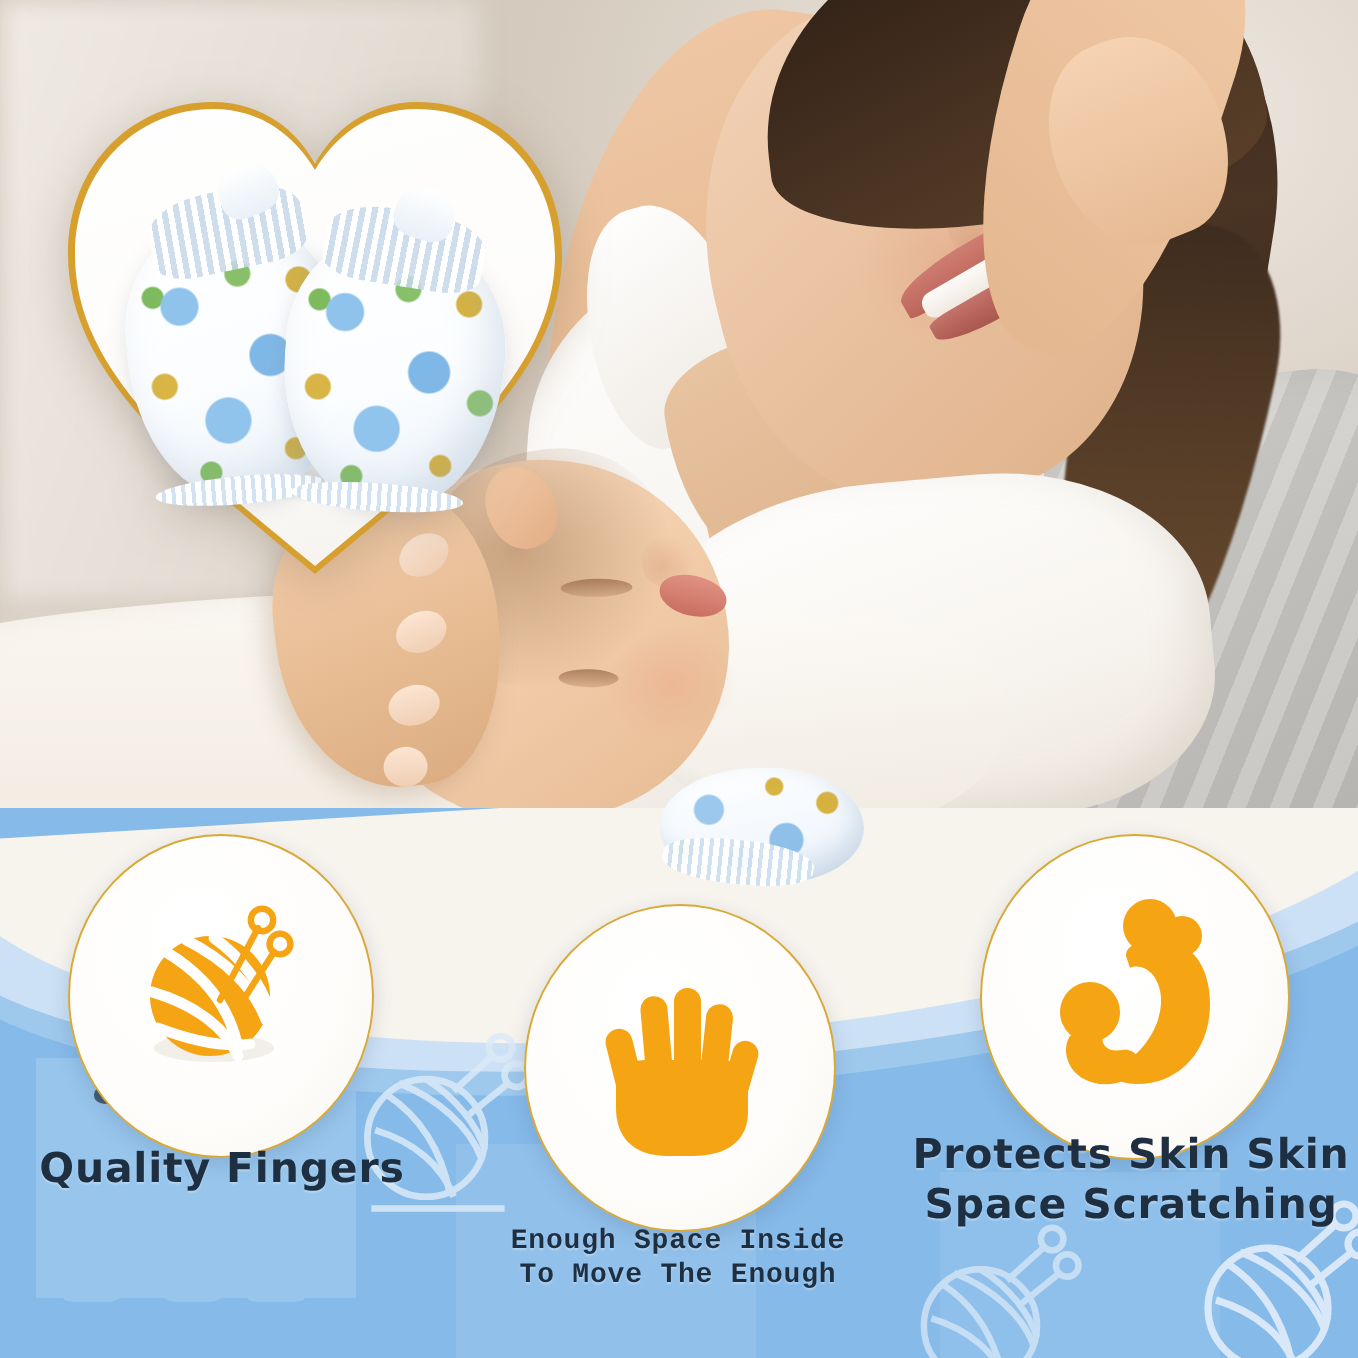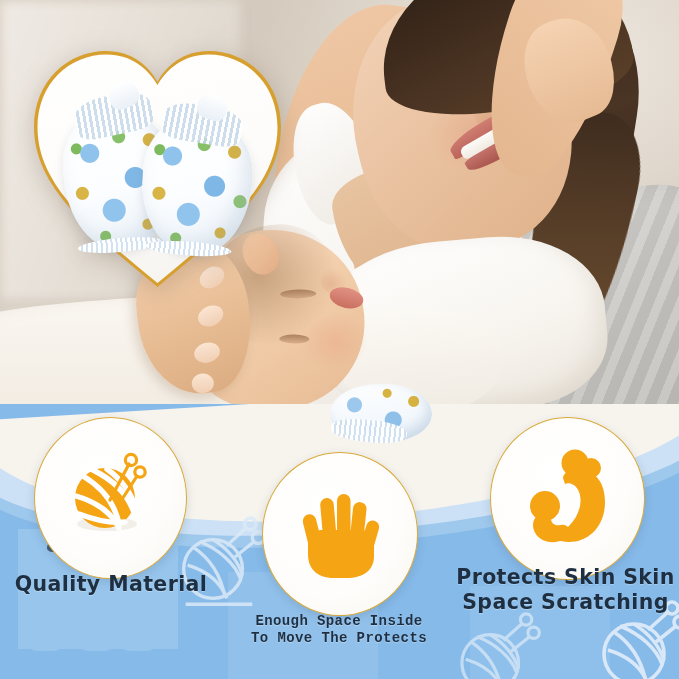--- a/index.html
+++ b/index.html
@@ -636,26 +636,26 @@
                  C 57 36, 50 34, 46 36 Z"></path>
         <circle cx="26" cy="58" r="15"></circle>
         <path d="M16 70 C 12 76, 14 86, 22 91 C 32 97, 46 94, 50 86
                  C 52 81, 48 76, 42 77 C 36 78, 32 76, 32 70
                  C 32 65, 28 63, 24 64 Z"></path>
       </g>
     </svg>
   </div>
 
   <div class="caption c-left">
-    <span class="ln">Quality Material</span>
+    <span class="ln">Quality Fingers</span>
   </div>
 
   <div class="caption c-center">
     <span class="ln">Enough Space Inside</span>
-    <span class="ln">To Move The Protects</span>
+    <span class="ln">To Move The Enough</span>
   </div>
 
   <div class="caption c-right">
     <span class="ln">Protects Skin Skin</span>
     <span class="ln">Space Scratching</span>
   </div>
 
 </div>
 
 </body></html>

